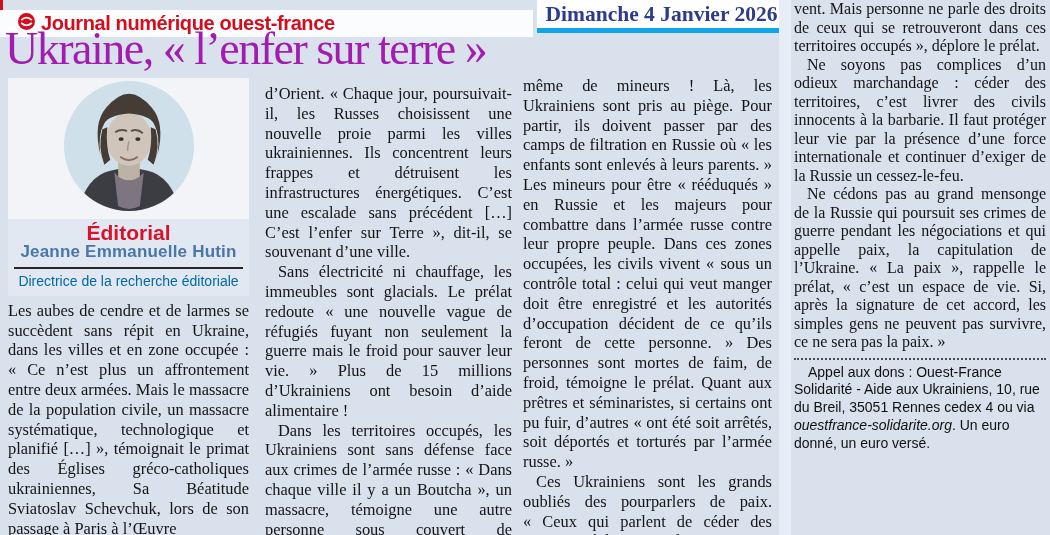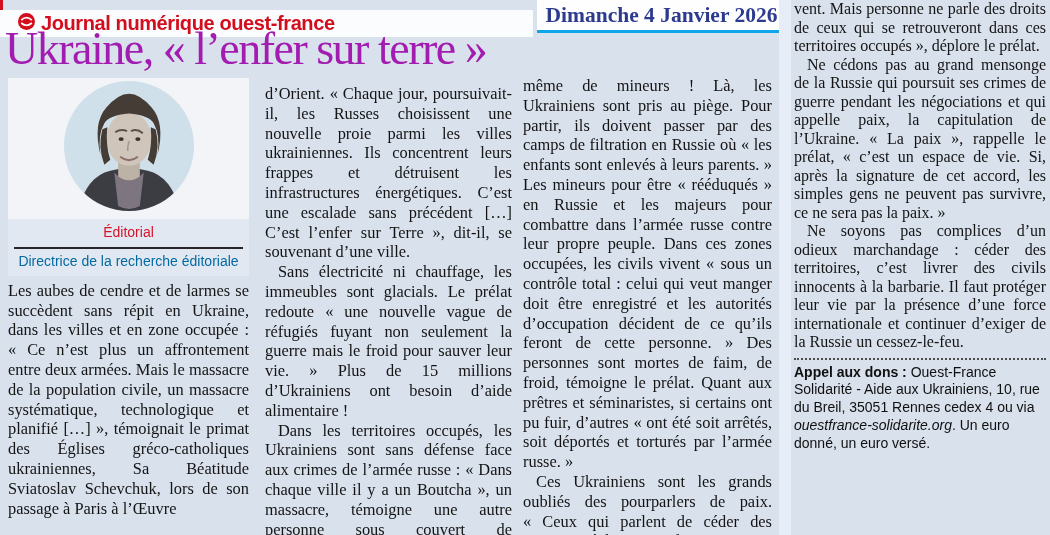--- a/index.html
+++ b/index.html
@@ -15,21 +15,21 @@
     background:#fbfcfe; display:flex; align-items:center; gap:6px;
     padding-left:18px;
   }
   .corner-notch { position:absolute; left:0; top:0; width:3px; height:22px; background:#d40d1d; }
   .brand {
     font-family:"Liberation Sans", sans-serif; font-weight:bold;
     font-size:20px; color:#d40d1d; letter-spacing:-0.4px; white-space:nowrap;
   }
   .date-box {
     position:absolute; left:537px; top:0; width:249px; height:33px;
-    background:#fefefe; border-bottom:3px solid #0ea5e9;
+    background:#fefefe; border-bottom:5px solid #0ea5e9;
     display:flex; align-items:center; justify-content:center;
     font-family:"Liberation Serif", serif; font-weight:bold;
     font-size:21.5px; color:#2d3b8e; white-space:nowrap;
   }
   
   .headline {
     position:absolute; left:5px; top:25px; width:784px;
     font-family:"Liberation Serif", serif; font-weight:normal;
     font-size:46px; line-height:48px; color:#a21caf; letter-spacing:-1.5px;
     white-space:nowrap; margin:0;
@@ -51,32 +51,32 @@
   .col-gap {
     position:absolute; left:779px; top:0; width:12px; height:535px;
     background:#e7edf6;
   }
   
   .photo-card { background:#f2f4f8; padding:2px 0; text-align:center; }
   .byline-card {
     background:#e1e8f2; padding:4px 6px 7px; text-align:center;
     font-family:"Liberation Sans", sans-serif;
   }
-  .editorial-label { color:#d6132b; font-weight:normal; font-size:14px; line-height:19px; }
+  .editorial-label { color:#d6132b; font-weight:bold; font-size:21px; line-height:19px; }
   .author-name { color:#4a76a8; font-weight:bold; font-size:17px; line-height:20px; letter-spacing:0.2px; }
   .byline-rule { border:none; border-top:2px solid #26262a; margin:5px 0 4px; }
   .author-role { color:#0369a1; font-size:14px; line-height:16px; }
   #col1 .body-text { margin-top:5px; }
   
   .dotted-rule { border:none; border-top:2px dotted #4c4c4c; margin:6px 0 4px; }
   .donation {
     font-family:"Liberation Sans", sans-serif;
     font-size:14px; line-height:17.8px; color:#101010; text-align:left;
   }
-  .donation .lbl { font-weight:bold; }
+  .donation .lbl { font-weight:normal;margin-left:14px; }
   .donation .url { font-style:italic; }
 </style>
 </head>
 <body>
 
 <div class="corner-notch"></div>
 
 <header class="masthead">
   <span>
     <svg width="17" height="17" viewBox="0 0 17 17" aria-hidden="true">
@@ -115,20 +115,21 @@
         <path d="M69 52 q6 -3 12 2" stroke="#5d5248" stroke-width="2" fill="none"></path>
         <ellipse cx="59" cy="60" rx="2.6" ry="2" fill="#3a332c"></ellipse>
         <ellipse cx="76" cy="60" rx="2.6" ry="2" fill="#3a332c"></ellipse>
         <path d="M67 62 q-2 8 -1 10" stroke="#a79a8c" stroke-width="1.6" fill="none"></path>
         <path d="M58 78 q9 7 18 0" stroke="#8c6f66" stroke-width="2" fill="none"></path>
       </g>
     </svg>
   </div>
   <div class="byline-card">
     <div class="editorial-label">Éditorial</div>
+    <div class="author-name">Jeanne Emmanuelle Hutin</div>
     <hr class="byline-rule">
     <div class="author-role">Directrice de la recherche éditoriale</div>
   </div>
   <div class="body-text">
     <p>Les aubes de cendre et de larmes se succèdent sans répit en Ukraine, dans les villes et en zone occupée : «&nbsp;Ce n’est plus un affrontement entre deux armées. Mais le massacre de la population civile, un massacre systématique, technologique et planifié […]&nbsp;», témoignait le primat des Églises gréco-catholiques ukrainiennes, Sa Béatitude Sviatoslav Schevchuk, lors de son passage à Paris à l’Œuvre</p>
   </div>
 </div>
 
 <div class="col" id="col2">
   <p>d’Orient. «&nbsp;Chaque jour, poursuivait-il, les Russes choisissent une nouvelle proie parmi les villes ukrainiennes. Ils concentrent leurs frappes et détruisent les infrastructures énergétiques. C’est une escalade sans précédent […] C’est l’enfer sur Terre&nbsp;», dit-il, se souvenant d’une ville.</p>
@@ -136,17 +137,17 @@
   <p class="indent">Dans les territoires occupés, les Ukrainiens sont sans défense face aux crimes de l’armée russe : «&nbsp;Dans chaque ville il y a un Boutcha&nbsp;», un massacre, témoigne une autre personne sous couvert de l’anonymat. Enlèvements, torture, déportations, exécutions</p>
 </div>
 
 <div class="col" id="col3">
   <p>même de mineurs ! Là, les Ukrainiens sont pris au piège. Pour partir, ils doivent passer par des camps de filtration en Russie où «&nbsp;les enfants sont enlevés à leurs parents.&nbsp;» Les mineurs pour être «&nbsp;rééduqués&nbsp;» en Russie et les majeurs pour combattre dans l’armée russe contre leur propre peuple. Dans ces zones occupées, les civils vivent «&nbsp;sous un contrôle total : celui qui veut manger doit être enregistré et les autorités d’occupation décident de ce qu’ils feront de cette personne.&nbsp;» Des personnes sont mortes de faim, de froid, témoigne le prélat. Quant aux prêtres et séminaristes, si certains ont pu fuir, d’autres «&nbsp;ont été soit arrêtés, soit déportés et torturés par l’armée russe.&nbsp;»</p>
   <p class="indent">Ces Ukrainiens sont les grands oubliés des pourparlers de paix. «&nbsp;Ceux qui parlent de céder des territoires à la Russie devraient avoir en tête le sort de ceux qui y vi-</p>
 </div>
 
 <div class="col" id="col4">
   <p>vent. Mais personne ne parle des droits de ceux qui se retrouveront dans ces territoires occupés&nbsp;», déplore le prélat.</p>
+  <p class="indent">Ne soyons pas complices d’un odieux marchandage : céder des territoires, c’est livrer des civils innocents à la barbarie. Il faut protéger leur vie par la présence d’une force internationale et continuer d’exiger de la Russie un cessez-le-feu.</p>
   <p class="indent">Ne cédons pas au grand mensonge de la Russie qui poursuit ses crimes de guerre pendant les négociations et qui appelle paix, la capitulation de l’Ukraine. «&nbsp;La paix&nbsp;», rappelle le prélat, «&nbsp;c’est un espace de vie. Si, après la signature de cet accord, les simples gens ne peuvent pas survivre, ce ne sera pas la paix.&nbsp;»</p>
-  <p class="indent">Ne soyons pas complices d’un odieux marchandage : céder des territoires, c’est livrer des civils innocents à la barbarie. Il faut protéger leur vie par la présence d’une force internationale et continuer d’exiger de la Russie un cessez-le-feu.</p>
   <hr class="dotted-rule">
   <p class="donation"><span class="lbl">Appel aux dons :</span><span> Ouest-France Solidarité - Aide aux Ukrainiens, 10, rue du Breil, 35051 Rennes cedex 4 ou via </span><span class="url">ouestfrance-solidarite.org</span><span>. Un euro donné, un euro versé.</span></p>
 </div>
 
 </body></html>

